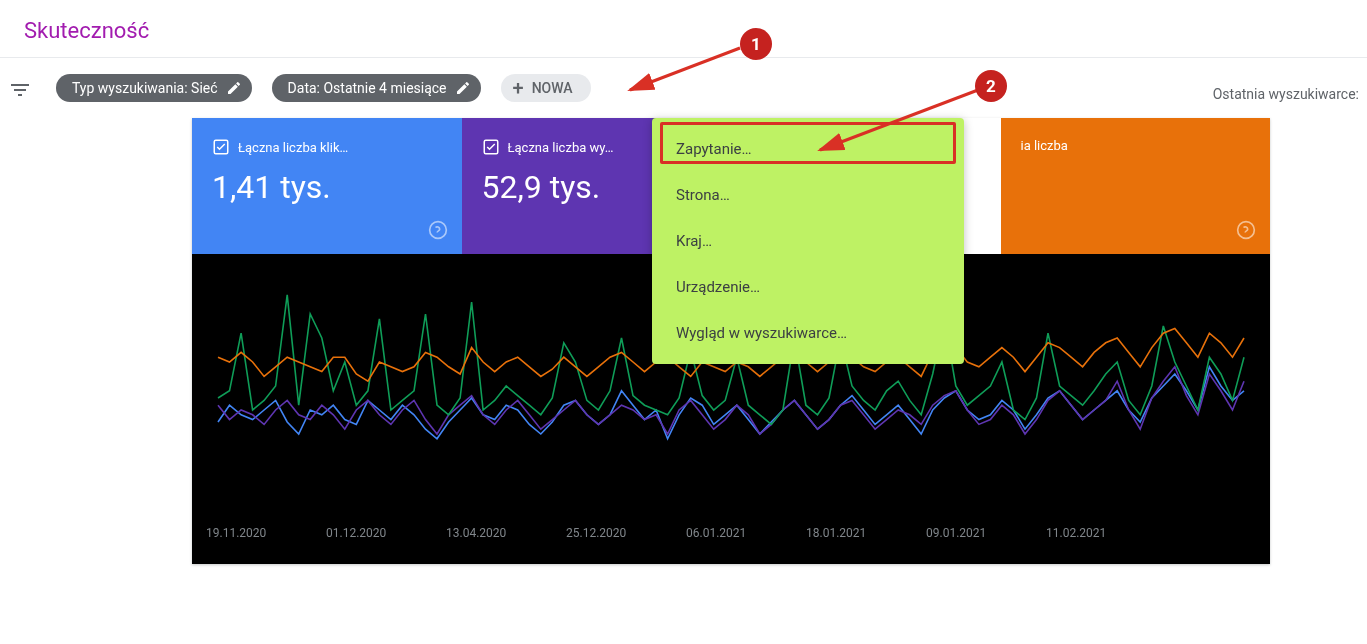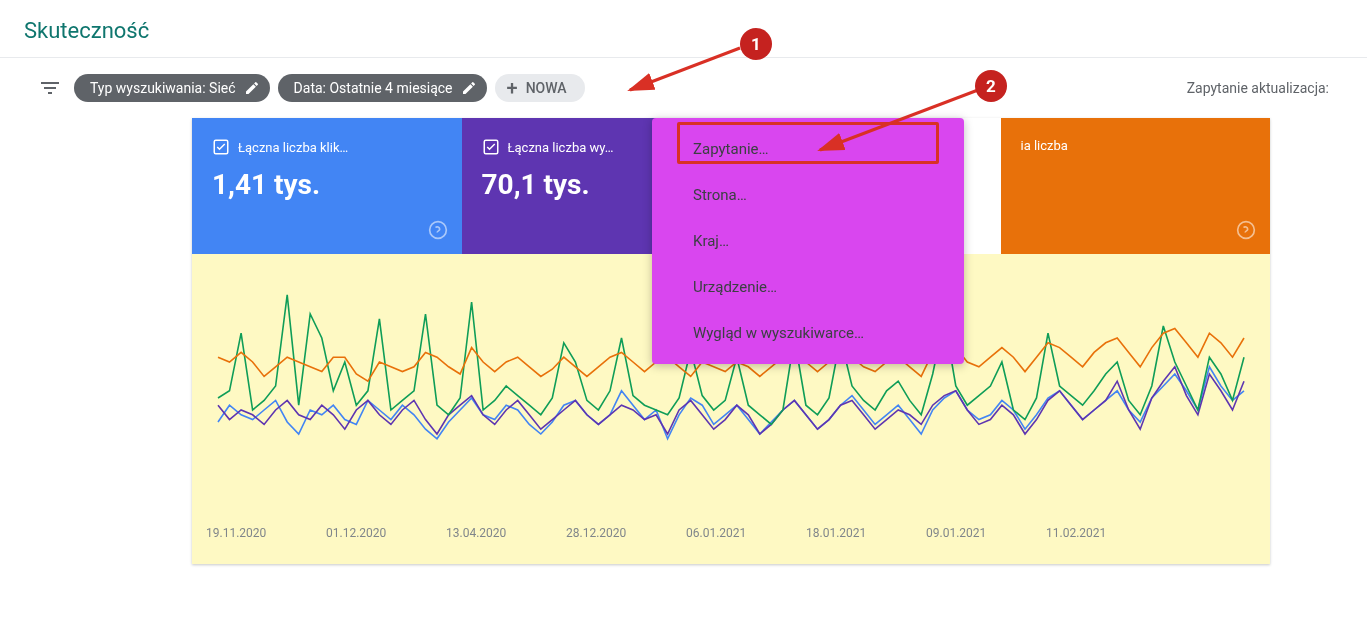--- a/index.html
+++ b/index.html
@@ -1,37 +1,37 @@
 <!DOCTYPE html>
 <html><head>
   <meta charset="utf-8">
   <style>
     *{box-sizing:border-box;margin:0;padding:0;font-family:Roboto,Arial,sans-serif}
     body{background:#fff;color:#202124;width:1367px;height:644px;overflow:hidden;position:relative}
     .header{padding:18px 24px 14px;border-bottom:1px solid #e8eaed}
-    .title{font-size:22px;font-weight:400;color:#0f766e}
-    .toolbar{display:flex;align-items:center;padding:16px 38px;gap:8px;background:#fff}
+    .title{font-size:22px;font-weight:400;color:#a21caf}
+    .toolbar{display:flex;align-items:flex-end;padding:16px 8px;gap:20px;background:#fff}
     .filter-icon{color:#5f6368;display:flex;align-items:center;margin-right:4px}
     .chip{display:inline-flex;align-items:center;background:#5f6368;color:#fff;border-radius:16px;padding:6px 10px 6px 16px;font-size:14px;gap:8px;white-space:nowrap}
     .chip .edit{display:flex;align-items:center}
     .new-chip{display:inline-flex;align-items:center;background:#e8eaed;color:#5f6368;border-radius:16px;padding:6px 18px 6px 12px;font-size:14px;gap:8px;font-weight:500}
     .plus{font-size:20px;line-height:14px}
     .last-update{margin-left:auto;color:#5f6368;font-size:14px}
-    .card{margin:0 0 0 192px;width:1078px;background:#fef9c3;box-shadow:0 1px 2px rgba(60,64,67,.15),0 1px 3px rgba(60,64,67,.15);position:relative}
+    .card{margin:0 0 0 192px;width:1078px;background:#000000;box-shadow:0 1px 2px rgba(60,64,67,.15),0 1px 3px rgba(60,64,67,.15);position:relative}
     .metrics{display:flex;height:136px}
     .metric{flex:1;padding:20px 20px 0;color:#fff;position:relative}
     .metric.blue{background:#4285f4}
     .metric.purple{background:#5e35b1}
     .metric.orange{background:#e8710a}
     .metric-head{display:flex;align-items:center;gap:8px;font-size:13px;margin-bottom:12px;overflow:hidden;white-space:nowrap;text-overflow:ellipsis}
     .metric-head .cb{display:inline-flex;flex-shrink:0}
     .metric-head span{overflow:hidden;text-overflow:ellipsis}
-    .metric-val{font-size:28px;font-weight:700}
+    .metric-val{font-size:32px;font-weight:400}
     .help{position:absolute;right:14px;bottom:10px;opacity:.55}
-    .dropdown{position:absolute;left:652px;top:118px;width:312px;background:#d946ef;box-shadow:0 2px 10px rgba(0,0,0,.25);border-radius:4px;padding:8px 17px;z-index:10}
+    .dropdown{position:absolute;left:652px;top:118px;width:312px;background:#bef264;box-shadow:0 2px 10px rgba(0,0,0,.25);border-radius:4px;padding:8px 0;z-index:10}
     .dd-item{padding:14px 24px;font-size:15px;color:#3c4043;cursor:pointer}
     .dd-item.selected{position:relative}
     .dd-item.selected::after{content:"";position:absolute;inset:-4px 8px 8px;border:3px solid #d93025;border-radius:2px;pointer-events:none}
     .chart-area{padding:0 14px;position:relative}
     .chart-svg{width:1050px;height:264px;display:block}
     .x-axis{display:flex;padding:8px 14px 24px;color:#80868b;font-size:12px}
     .x-axis span{display:inline-block;width:120px}
     .callout{position:absolute;width:32px;height:32px;border-radius:50%;background:#c5221f;color:#fff;font-weight:700;display:flex;align-items:center;justify-content:center;font-size:17px;z-index:20}
     .arrow{position:absolute;z-index:19}
   </style>
@@ -61,21 +61,21 @@
     <span class="edit">
         <svg width="16" height="16" viewBox="0 0 24 24" fill="#fff">
           <path d="M3 17.25V21h3.75L17.81 9.94l-3.75-3.75L3 17.25zM20.71 7.04a1 1 0 000-1.41l-2.34-2.34a1 1 0 00-1.41 0l-1.83 1.83 3.75 3.75 1.83-1.83z"></path>
         </svg>
       </span>
   </div>
   <div class="new-chip">
     <span class="plus">+</span>
     <span>NOWA</span>
   </div>
-  <div class="last-update">Zapytanie aktualizacja:</div>
+  <div class="last-update">Ostatnia wyszukiwarce:</div>
 </div>
 
 <div class="card">
   <div class="metrics">
     <div class="metric blue">
       <div class="metric-head">
         <span class="cb">
             <svg width="18" height="18" viewBox="0 0 24 24" fill="none" stroke="#fff" stroke-width="2">
               <rect x="3" y="3" width="18" height="18" rx="2"></rect>
               <path d="M7 12l3 3 7-7"></path>
@@ -92,21 +92,21 @@
     <div class="metric purple">
       <div class="metric-head">
         <span class="cb">
             <svg width="18" height="18" viewBox="0 0 24 24" fill="none" stroke="#fff" stroke-width="2">
               <rect x="3" y="3" width="18" height="18" rx="2"></rect>
               <path d="M7 12l3 3 7-7"></path>
             </svg>
           </span>
         <span>Łączna liczba wy…</span>
       </div>
-      <div class="metric-val">70,1 tys.</div>
+      <div class="metric-val">52,9 tys.</div>
       <span class="help"><svg width="20" height="20" viewBox="0 0 24 24" fill="none" stroke="#fff" stroke-width="2">
             <circle cx="12" cy="12" r="10"></circle>
             <path d="M9 9a3 3 0 015 2c0 2-3 2-3 4M12 17h.01"></path>
           </svg></span>
     </div>
     <div class="metric" style="background:#fff"></div>
     <div class="metric orange">
       <div class="metric-head">
         <span>ia liczba</span>
       </div>
@@ -123,21 +123,21 @@
         <path d="M12.0,151.2L23.5,165.6L35.1,156.0L46.6,160.8L58.1,170.4L69.6,156.0L81.2,146.4L92.7,160.8L104.2,165.6L115.8,151.2L127.3,160.8L138.8,175.2L150.3,156.0L161.9,146.4L173.4,160.8L184.9,170.4L196.4,156.0L208.0,146.4L219.5,165.6L231.0,180.0L242.6,160.8L254.1,151.2L265.6,141.6L277.1,160.8L288.7,170.4L300.2,156.0L311.7,146.4L323.3,160.8L334.8,175.2L346.3,165.6L357.8,156.0L369.4,146.4L380.9,160.8L392.4,170.4L404.0,160.8L415.5,151.2L427.0,156.0L438.5,165.6L450.1,160.8L461.6,180.0L473.1,156.0L484.7,146.4L496.2,160.8L507.7,175.2L519.2,165.6L530.8,151.2L542.3,160.8L553.8,180.0L565.3,170.4L576.9,156.0L588.4,146.4L599.9,160.8L611.5,175.2L623.0,165.6L634.5,151.2L646.0,146.4L657.6,160.8L669.1,175.2L680.6,165.6L692.2,156.0L703.7,160.8L715.2,170.4L726.7,151.2L738.3,141.6L749.8,136.8L761.3,156.0L772.9,170.4L784.4,165.6L795.9,151.2L807.4,160.8L819.0,180.0L830.5,165.6L842.0,146.4L853.6,136.8L865.1,151.2L876.6,165.6L888.1,156.0L899.7,146.4L911.2,127.2L922.7,156.0L934.2,175.2L945.8,144.0L957.3,127.2L968.8,112.8L980.4,141.6L991.9,160.8L1003.4,120.0L1014.9,136.8L1026.5,156.0L1038.0,127.2" fill="none" stroke="#5e35b1" stroke-width="1.6"></path>
         <path d="M12.0,144.0L23.5,136.8L35.1,79.2L46.6,156.0L58.1,146.4L69.6,132.0L81.2,40.8L92.7,151.2L104.2,60.0L115.8,84.0L127.3,136.8L138.8,108.0L150.3,151.2L161.9,136.8L173.4,64.8L184.9,156.0L196.4,146.4L208.0,136.8L219.5,60.0L231.0,151.2L242.6,160.8L254.1,144.0L265.6,48.0L277.1,156.0L288.7,146.4L300.2,132.0L311.7,141.6L323.3,151.2L334.8,160.8L346.3,144.0L357.8,88.8L369.4,108.0L380.9,146.4L392.4,156.0L404.0,136.8L415.5,84.0L427.0,141.6L438.5,151.2L450.1,156.0L461.6,160.8L473.1,144.0L484.7,96.0L496.2,141.6L507.7,156.0L519.2,146.4L530.8,103.2L542.3,151.2L553.8,160.8L565.3,170.4L576.9,156.0L588.4,84.0L599.9,151.2L611.5,160.8L623.0,144.0L634.5,84.0L646.0,132.0L657.6,146.4L669.1,156.0L680.6,136.8L692.2,127.2L703.7,146.4L715.2,160.8L726.7,120.0L738.3,64.8L749.8,132.0L761.3,151.2L772.9,141.6L784.4,132.0L795.9,108.0L807.4,156.0L819.0,165.6L830.5,144.0L842.0,79.2L853.6,132.0L865.1,141.6L876.6,151.2L888.1,136.8L899.7,120.0L911.2,108.0L922.7,146.4L934.2,160.8L945.8,132.0L957.3,72.0L968.8,108.0L980.4,132.0L991.9,156.0L1003.4,103.2L1014.9,120.0L1026.5,146.4L1038.0,103.2" fill="none" stroke="#0f9d58" stroke-width="1.6"></path>
         <path d="M12.0,103.2L23.5,108.0L35.1,98.4L46.6,108.0L58.1,122.4L69.6,112.8L81.2,103.2L92.7,108.0L104.2,112.8L115.8,117.6L127.3,103.2L138.8,103.2L150.3,120.0L161.9,127.2L173.4,108.0L184.9,112.8L196.4,117.6L208.0,112.8L219.5,98.4L231.0,103.2L242.6,112.8L254.1,120.0L265.6,93.6L277.1,108.0L288.7,117.6L300.2,108.0L311.7,103.2L323.3,112.8L334.8,122.4L346.3,115.2L357.8,103.2L369.4,112.8L380.9,122.4L392.4,112.8L404.0,103.2L415.5,98.4L427.0,108.0L438.5,117.6L450.1,108.0L461.6,103.2L473.1,112.8L484.7,122.4L496.2,108.0L507.7,112.8L519.2,117.6L530.8,108.0L542.3,112.8L553.8,122.4L565.3,112.8L576.9,103.2L588.4,98.4L599.9,108.0L611.5,117.6L623.0,108.0L634.5,98.4L646.0,103.2L657.6,112.8L669.1,117.6L680.6,108.0L692.2,103.2L703.7,112.8L715.2,122.4L726.7,98.4L738.3,88.8L749.8,93.6L761.3,108.0L772.9,112.8L784.4,103.2L795.9,93.6L807.4,103.2L819.0,117.6L830.5,103.2L842.0,88.8L853.6,93.6L865.1,103.2L876.6,112.8L888.1,98.4L899.7,88.8L911.2,84.0L922.7,98.4L934.2,112.8L945.8,93.6L957.3,79.2L968.8,74.4L980.4,88.8L991.9,103.2L1003.4,79.2L1014.9,88.8L1026.5,103.2L1038.0,84.0" fill="none" stroke="#e8710a" stroke-width="1.6"></path>
       </svg>
   </div>
 
   <div class="x-axis" id="xaxis">
       <span>19.11.2020</span>
       <span>01.12.2020</span>
       <span>13.04.2020</span>
-      <span>28.12.2020</span>
+      <span>25.12.2020</span>
       <span>06.01.2021</span>
       <span>18.01.2021</span>
       <span>09.01.2021</span>
       <span>11.02.2021</span>
     </div>
 </div>
 
 <div class="dropdown" id="dd">
     <div class="dd-item selected">Zapytanie…</div>
     <div class="dd-item">Strona…</div>

